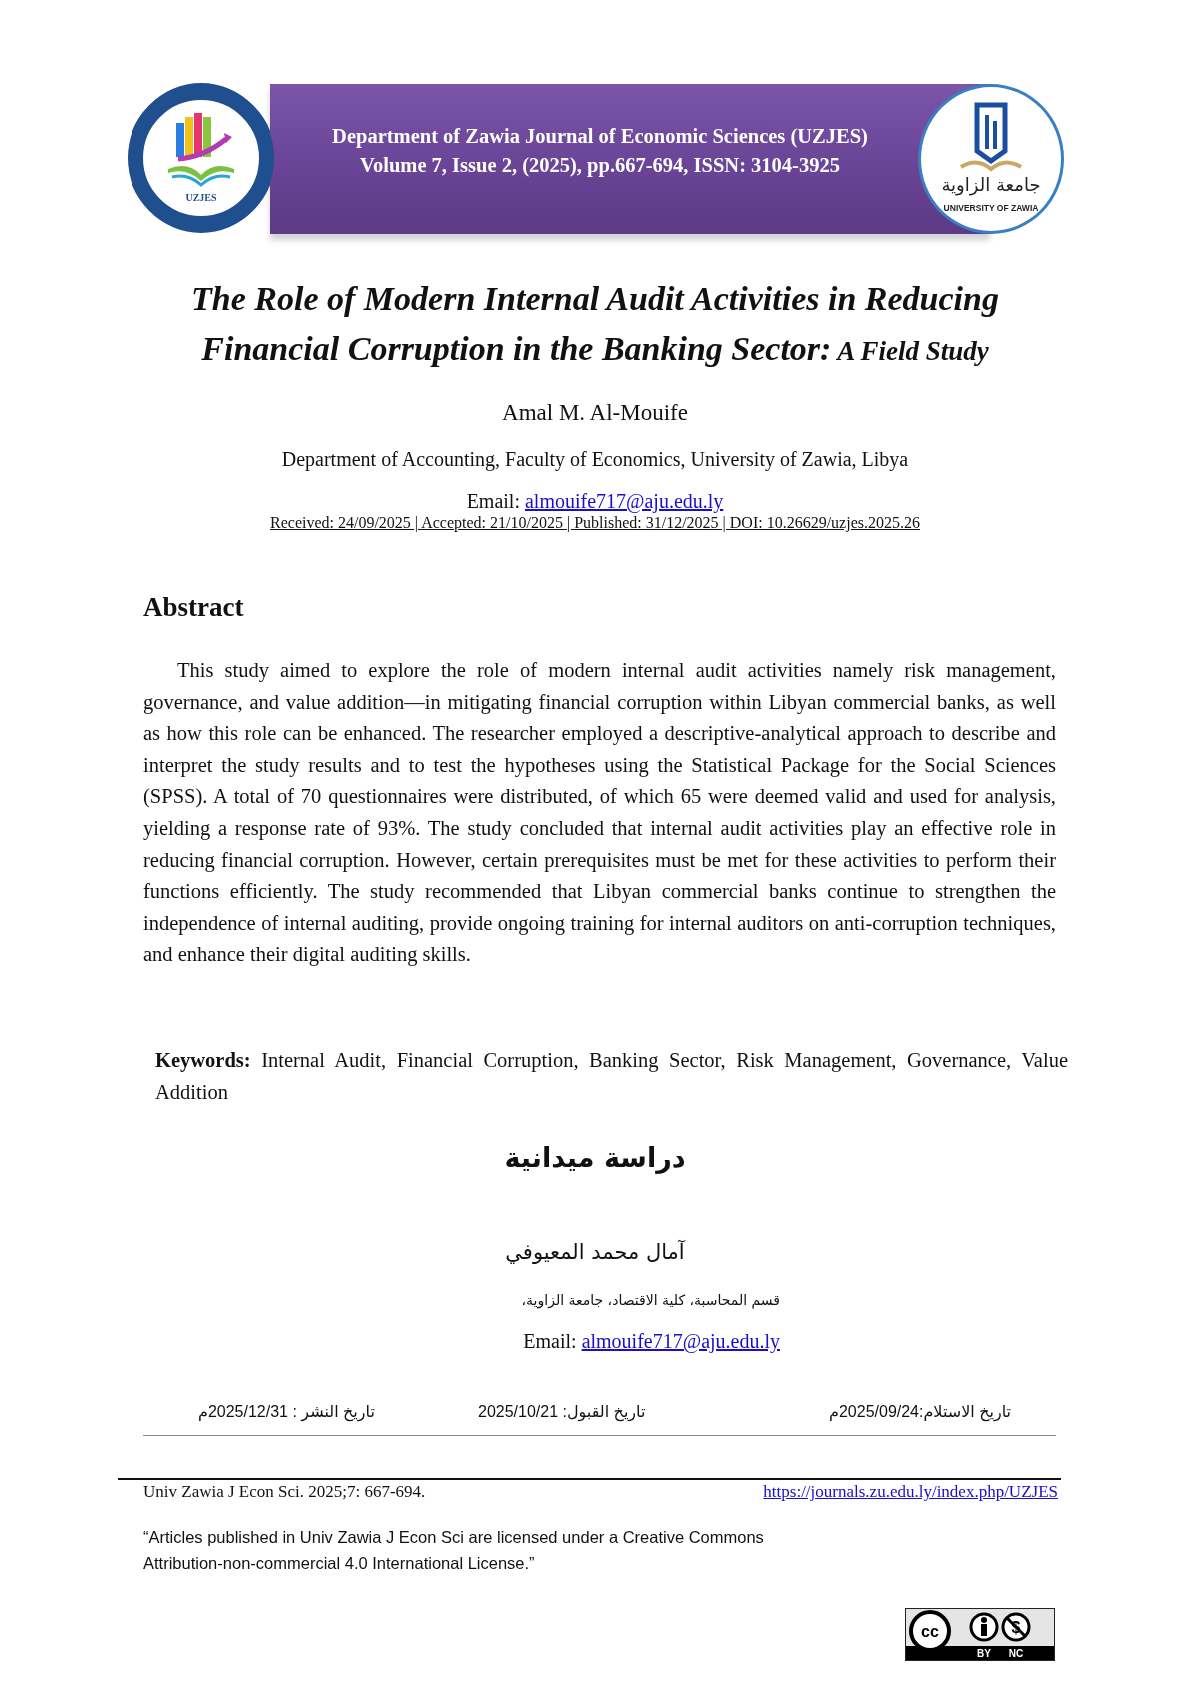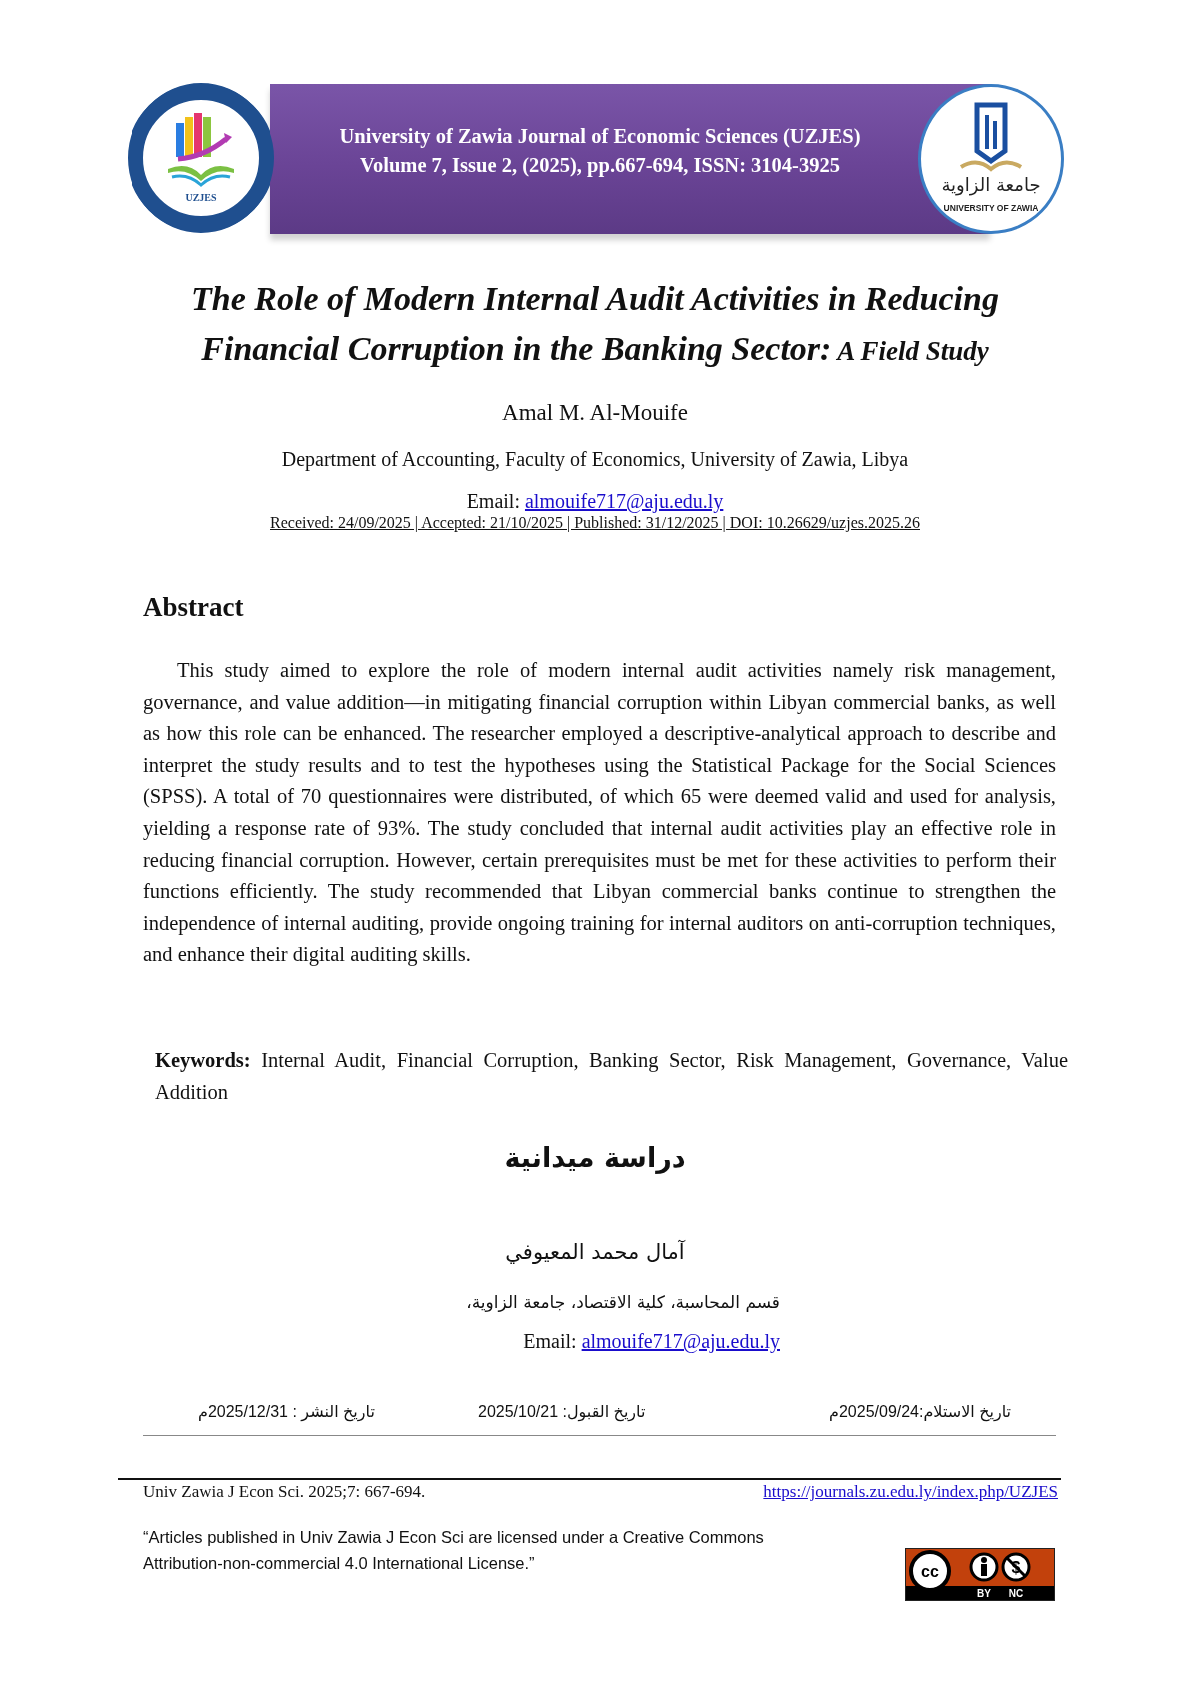--- a/index.html
+++ b/index.html
@@ -29,42 +29,42 @@
   .abstract-h { left: 143px; top: 592px; font-size: 27px; font-weight: bold; }
   .abstract-p { left: 143px; top: 655px; width: 913px; font-size: 20.5px;
     line-height: 31.6px; text-align: justify; text-indent: 34px; margin: 0; }
   .keywords { left: 143px; top: 1033px; width: 913px; font-size: 20.5px;
     line-height: 31.6px; text-align: justify; margin: 12px; }
   .keywords b { font-weight: bold; }
   .ar { direction: rtl; font-family: "DejaVu Sans", "Liberation Sans", sans-serif; }
   .ar-title { left: 150px; width: 890px; top: 1133px; text-align: center;
     font-size: 27px; font-weight: bold; line-height: 50px; }
   .ar-author { top: 1240px; font-size: 21px; }
-  .ar-dept { top: 1292px; font-size: 17px; left: 420px; width: 360px; text-align: right; }
+  .ar-dept { top: 1292px; font-size: 14px; left: 420px; width: 360px; text-align: right; }
   .ar-email { top: 1330px; font-size: 20px; left: 420px; width: 360px; text-align: right;
     direction: ltr; font-family: "Liberation Serif", serif; }
   .dates { top: 1402px; left: 143px; width: 913px; height: 26px; font-size: 16px; }
   .dates .d { position: absolute; top: 0; direction: rtl;
     font-family: "Liberation Sans", "DejaVu Sans", sans-serif; white-space: nowrap; }
   .rule-thin { left: 143px; top: 1435px; width: 913px; height: 0; border-top: 1.5px solid #888; }
   .rule-thick { left: 118px; top: 1478px; width: 943px; height: 0; border-top: 2.5px solid #111; }
   .cite { left: 143px; top: 1482px; font-size: 17px; }
   .site { right: 132px; top: 1482px; font-size: 17px; }
   .license { left: 143px; top: 1524px; width: 720px; font-size: 16.5px; line-height: 26px;
     font-family: "Liberation Sans", "DejaVu Sans", sans-serif; }
-  .cc-badge { left: 905px; top: 1548px; width: 150px; height: 53px; background: #c2410c;
+  .cc-badge { left: 905px; top: 1608px; width: 150px; height: 53px; background: #e5e5e5;
     border: 1px solid #222; box-sizing: border-box; }
   .cc-bar { left: 0; bottom: 0; width: 100%; height: 14px; background: #000; }
 </style>
 </head>
 <body>
 
 <div class="abs banner-band"></div>
 <div class="abs banner-text">
-  <div>University of Zawia Journal of Economic Sciences (UZJES)</div>
+  <div>Department of Zawia Journal of Economic Sciences (UZJES)</div>
   <div>Volume 7, Issue 2, (2025), pp.667-694, ISSN: 3104-3925</div>
 </div>
 
 <div class="abs logo-circle logo-left">
   <svg width="138" height="142" viewBox="0 0 138 142">
     <circle cx="69" cy="71" r="66" fill="none" stroke="#1f4f8f" stroke-width="16"></circle>
     <rect x="44" y="36" width="8" height="34" fill="#2a7de1"></rect>
     <rect x="53" y="30" width="8" height="40" fill="#f2c21b"></rect>
     <rect x="62" y="26" width="8" height="44" fill="#e5356f"></rect>
     <rect x="71" y="30" width="8" height="40" fill="#8cc63f"></rect>

